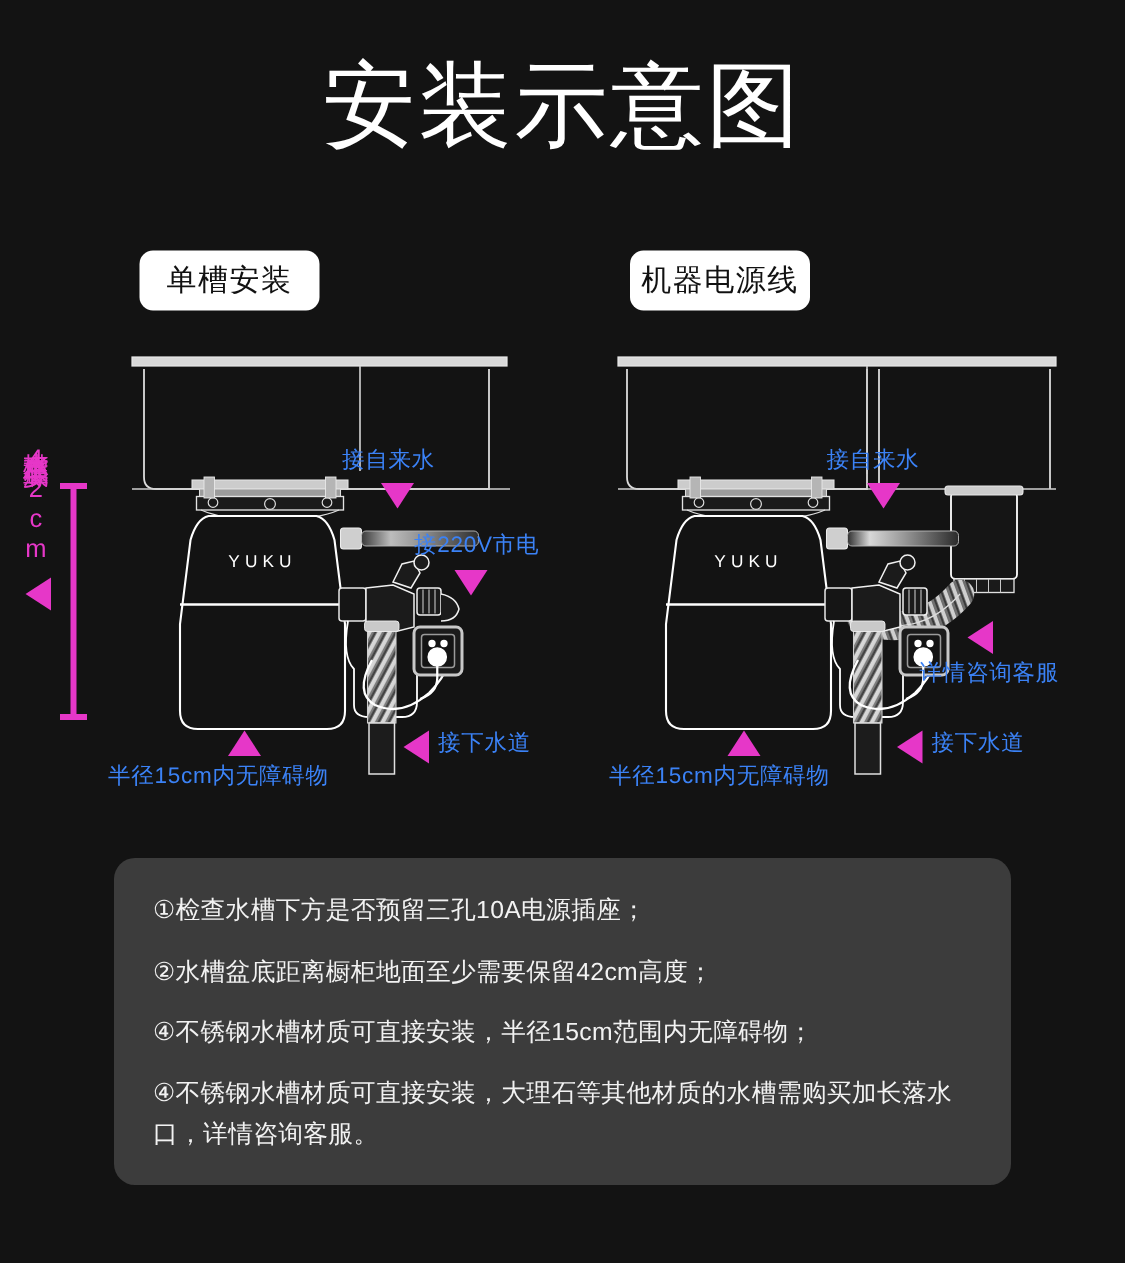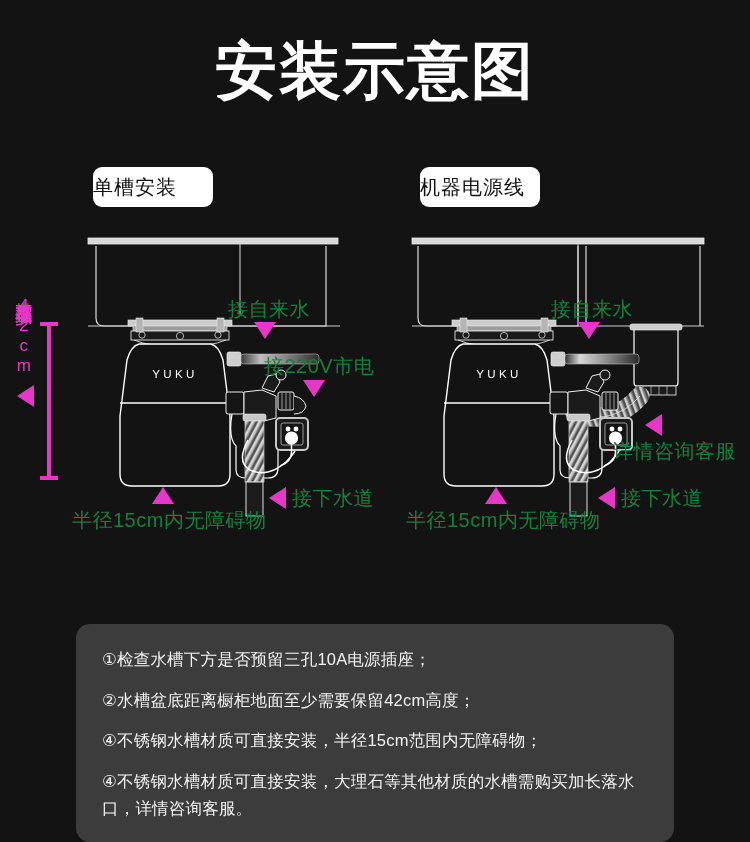--- a/index.html
+++ b/index.html
@@ -24,50 +24,51 @@
   }
 
   
   .title {
     position: absolute;
     top: 38px;
     left: 0;
     width: 750px;
     text-align: center;
     font-size: 62px;
-    font-weight: bold;
+    font-weight: normal;
     letter-spacing: 2px;
     color: #ffffff;
     line-height: 1.05;
     user-select: none;
   }
 
   
   .pill {
     position: absolute;
     background: #ffffff;
     color: #111111;
     border-radius: 9px;
     font-size: 20px;
     line-height: 40px;
     height: 40px;
+    text-align: center;
     font-weight: normal;
     letter-spacing: 1px;
   }
   .pill.single { left: 93px; top: 167px; width: 120px; }
   .pill.double { left: 420px; top: 167px; width: 120px; }
 
   
   .panel { position: absolute; top: 0; left: 0; width: 750px; height: 842px; pointer-events: none; }
 
   
   .anno {
     position: absolute;
-    color: #15803d;
-    font-size: 20px;
+    color: #3b82f6;
+    font-size: 15px;
     white-space: nowrap;
     letter-spacing: 0.5px;
     line-height: 1.15;
   }
 
   .vtext {
     position: absolute;
     color: #e637c8;
     font-size: 17px;
     writing-mode: vertical-rl;
@@ -98,21 +99,21 @@
   .bracket { position: absolute; }
   .bracket .bar { position: absolute; left: 7px; top: 0; width: 4px; height: 100%; background: #e637c8; }
   .bracket .cap { position: absolute; width: 18px; height: 4px; background: #e637c8; left: 0; }
   .bracket .cap.top { top: 0; }
   .bracket .cap.bot { bottom: 0; }
 
   
   .notes {
     position: absolute;
     left: 76px;
-    top: 624px;
+    top: 572px;
     width: 598px;
     box-sizing: border-box;
     background: #3c3c3c;
     border-radius: 14px;
     padding: 22px 26px 20px 26px;
   }
   .notes p {
     margin: 0 0 14px 0;
     font-size: 16.5px;
     line-height: 1.62;
@@ -290,21 +291,21 @@
   <div class="bracket" style="left:40px; top:322px; width:18px; height:158px;">
     <div class="cap top"></div>
     <div class="bar"></div>
     <div class="cap bot"></div>
   </div>
   <div class="tri left" style="left:17px; top:385px;"></div>
 
   <div class="anno" style="left:228px; top:298px;">接自来水</div>
   <div class="tri down" style="left:254px; top:322px;"></div>
 
-  <div class="anno" style="left:264px; top:355px;">接220V市电</div>
+  <div class="anno" style="left:276px; top:355px;">接220V市电</div>
   <div class="tri down" style="left:303px; top:380px;"></div>
 
   <div class="tri up" style="left:152px; top:487px;"></div>
   <div class="anno" style="left:72px; top:509px;">半径15cm内无障碍物</div>
 
   <div class="tri left" style="left:269px; top:487px;"></div>
   <div class="anno" style="left:292px; top:487px;">接下水道</div>
 
   <div class="anno" style="left:551px; top:298px;">接自来水</div>
   <div class="tri down" style="left:578px; top:322px;"></div>

